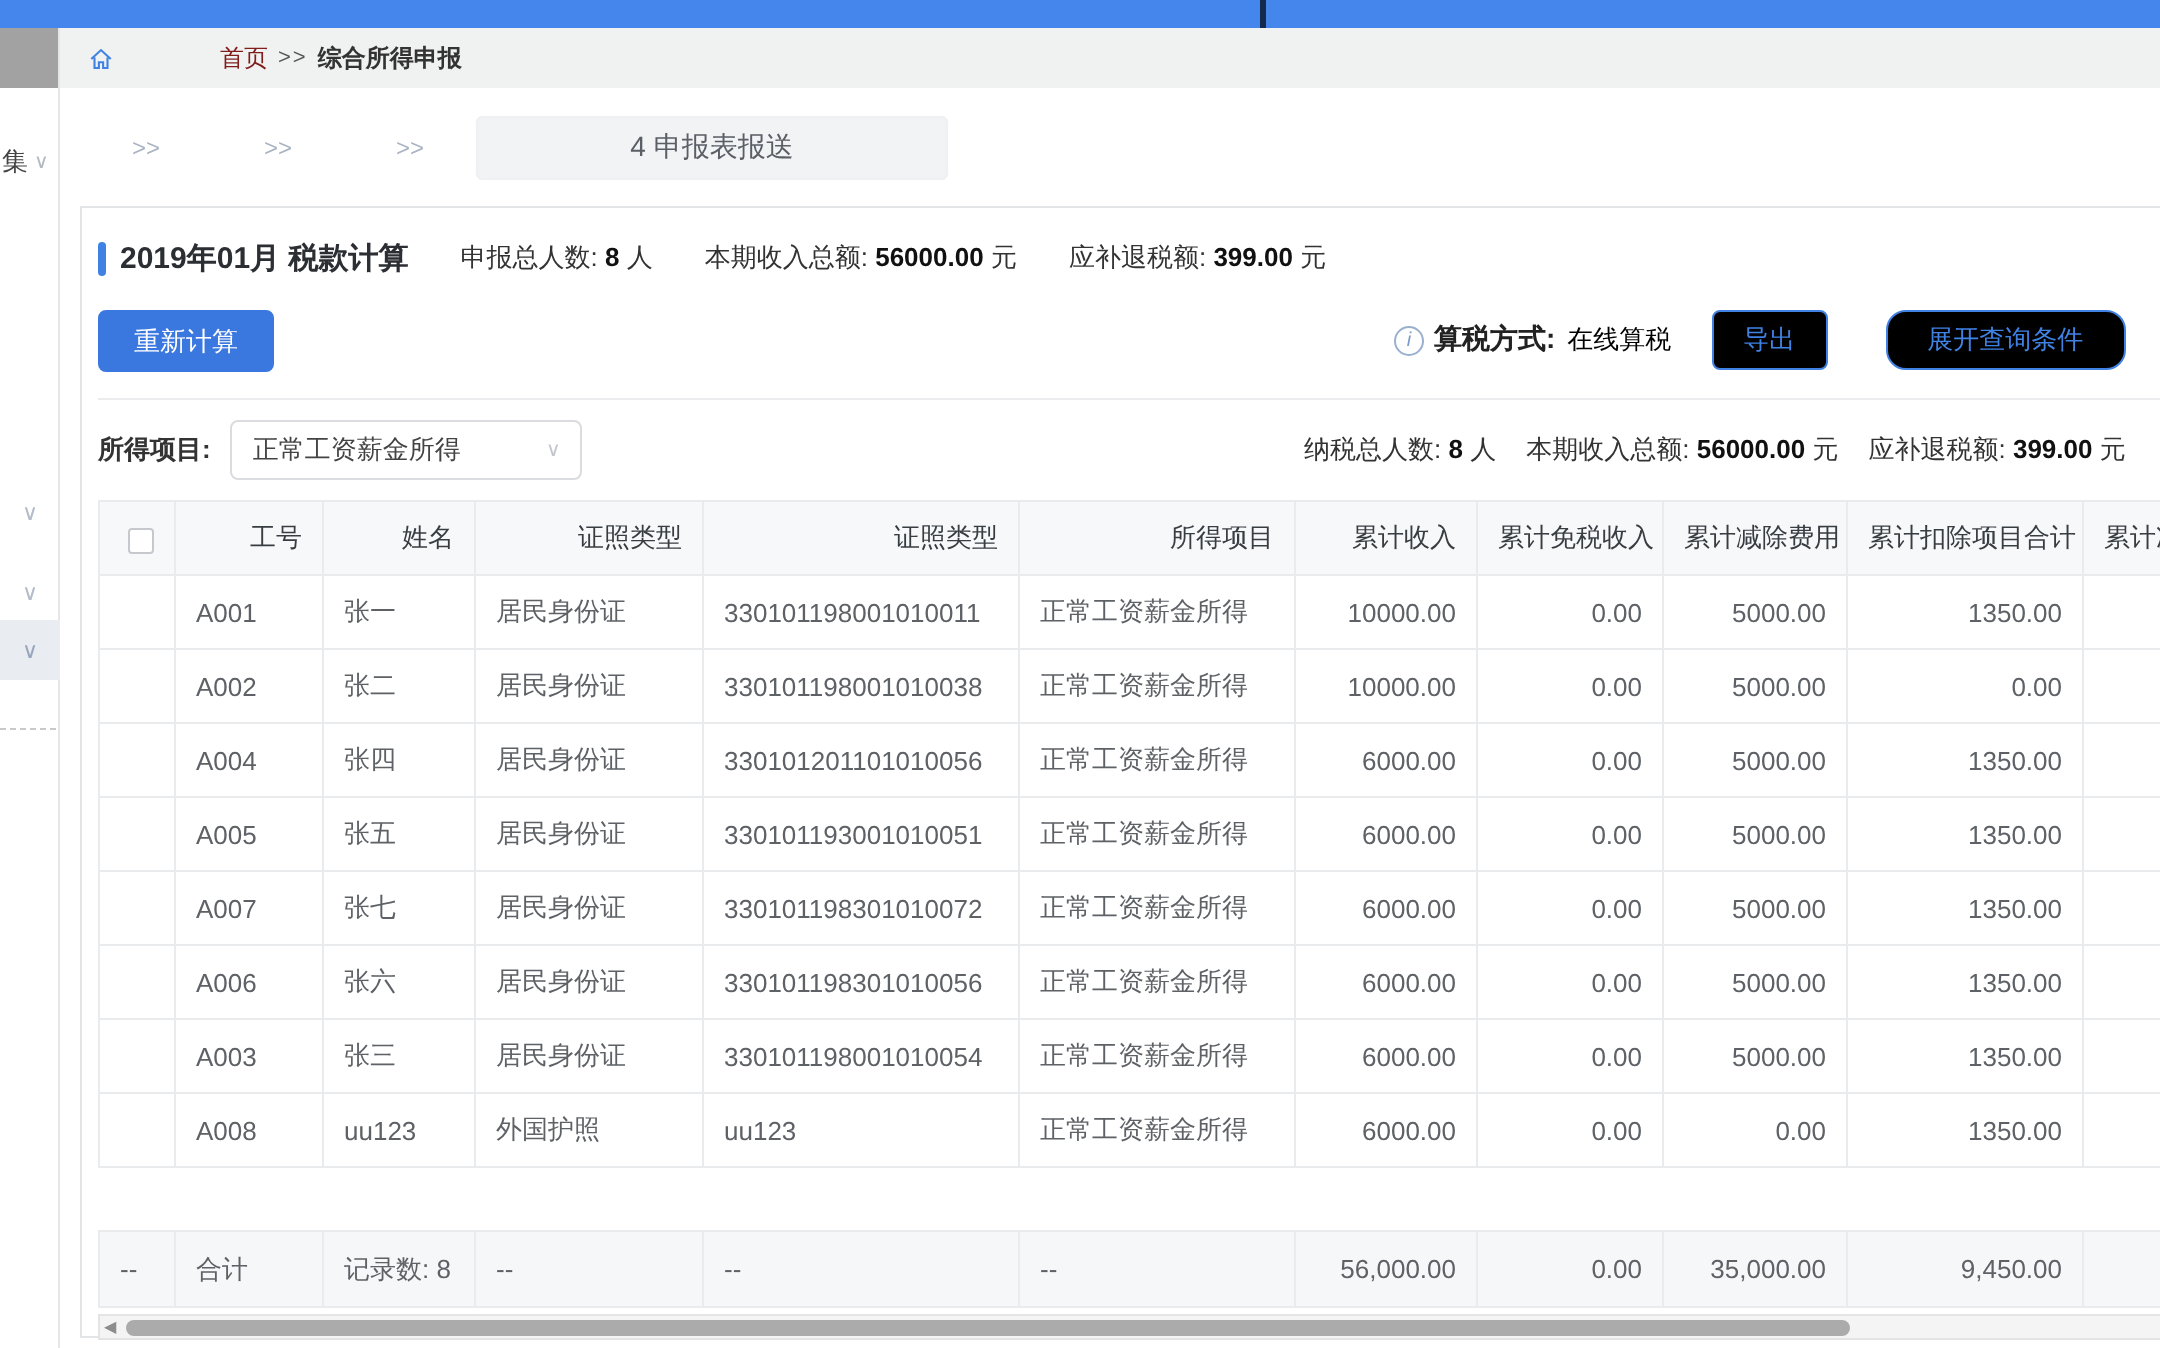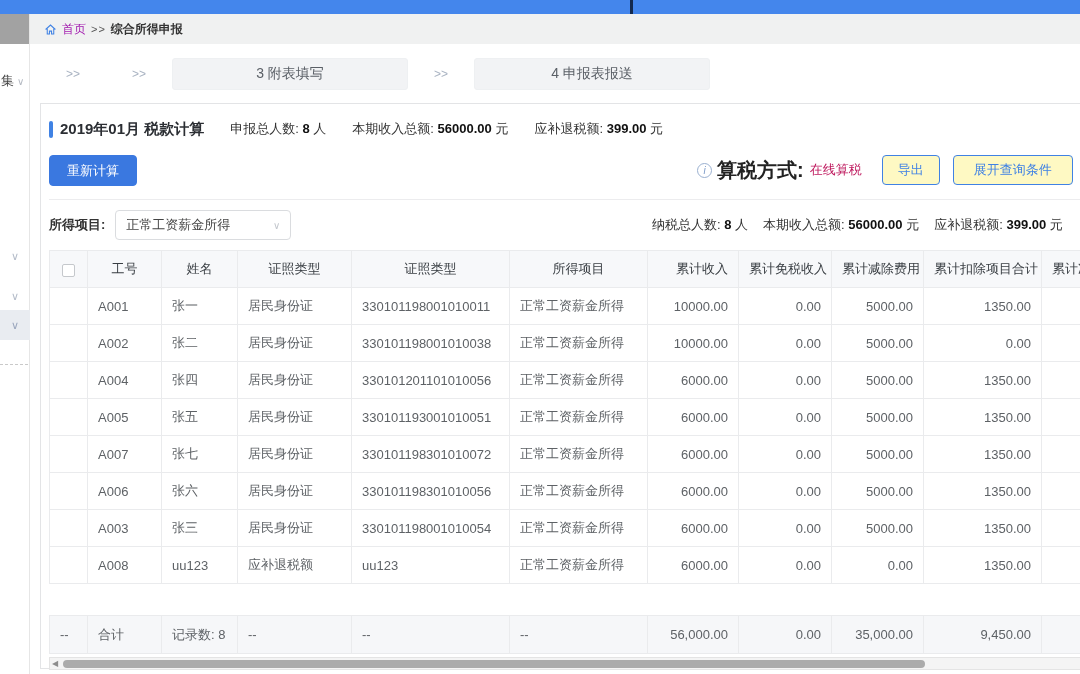--- a/index.html
+++ b/index.html
@@ -15,21 +15,21 @@
   .side-frag { position:absolute; top:58px; left:1px; display:flex; align-items:center; gap:3px; color:#444; font-size:13px; }
   .side-frag .chev { color:#b4b9c2; font-size:10px; }
   .side-chev { position:absolute; left:0; width:30px; text-align:center; color:#b4bcc9; font-size:11px; }
   .side-chev.c1 { top:236px; } .side-chev.c2 { top:276px; }
   .side-active { position:absolute; top:296px; left:0; width:30px; height:30px; background:#e9ecf1;
     display:flex; align-items:center; justify-content:center; color:#9aa6bd; font-size:11px; }
   .side-dash { position:absolute; top:350px; left:0; width:28px; border-top:1px dashed #c9c9c9; }
 
   .main { flex:1; min-width:0; overflow:hidden; }
   .breadcrumb { height:30px; background:#f0f1f1; display:flex; align-items:center; padding-left:14px; gap:5px; font-size:12px; }
-  .crumb-home { color:#a21caf; cursor:pointer; }
+  .crumb-home { color:#7f1d1d; cursor:pointer;margin-left:48px; }
   .crumb-sep { color:#555; font-size:11px; letter-spacing:1px; }
   .crumb-cur { color:#333; font-weight:bold; }
 
   .content { padding:14px 0 0 10px; background:#fff; }
   .steps { display:flex; align-items:center; height:32px; white-space:nowrap; }
   .step { width:236px; height:32px; flex:0 0 auto; display:flex; align-items:center; justify-content:center;
     background:#f2f3f5; border:1px solid #eef0f2; border-radius:3px; color:#5a5f66; font-size:14px; cursor:pointer; }
   .step.active { background:#4082e4; border-color:#4082e4; color:#fff; }
   .step-sep { width:66px; text-align:center; color:#a9b3c2; font-size:12px; flex:0 0 auto; }
 
@@ -40,39 +40,39 @@
   .panel-title { font-size:15px; font-weight:bold; color:#2b2e33; }
   .head-stats { display:flex; gap:26px; margin-left:26px; font-size:13px; color:#333; }
   .stat b { color:#111; }
 
   .toolbar { position:relative; margin-top:13px; height:32px; }
   .btn-primary { display:inline-flex; align-items:center; justify-content:center; height:31px; padding:0 17px;
     background:#3a78e0; color:#fff; border:1px solid #3a78e0; border-radius:4px; font-size:13px; cursor:pointer; }
   .toolbar-right { position:absolute; left:648px; top:0; display:flex; align-items:center; white-space:nowrap; }
   .info-icon { display:inline-flex; align-items:center; justify-content:center; width:15px; height:15px;
     border:1px solid #9ab0d0; border-radius:50%; color:#7d9bc8; font-size:10px; font-style:italic; margin-right:5px; }
-  .tax-mode-label { font-weight:bold; color:#222; font-size:20px; margin-right:6px; }
-  .tax-mode-value { color:#be185d; font-size:13px; cursor:pointer; }
+  .tax-mode-label { font-weight:bold; color:#222; font-size:14px; margin-right:6px; }
+  .tax-mode-value { color:#000000; font-size:13px; cursor:pointer; }
   .btn-outline { display:inline-flex; align-items:center; justify-content:center; height:30px; padding:0 15px;
-    background:#fef9c3; color:#4082e4; border:1px solid #4082e4; border-radius:4px; font-size:13px; cursor:pointer; }
-  .btn-export { margin-left:20px; } .btn-expand { margin-left:13px; padding:0 20px; }
+    background:#000000; color:#4082e4; border:1px solid #4082e4; border-radius:4px; font-size:13px; cursor:pointer; }
+  .btn-export { margin-left:20px; } .btn-expand { margin-left:29px; padding:0 20px;border-radius:10px; }
 
   .divider { margin-top:12px; border-top:1px solid #ececee; }
 
   .filter-row { position:relative; height:50px; display:flex; align-items:center; }
   .filter-label { color:#333; margin-right:10px;font-weight:bold; }
   .select { width:176px; height:30px; border:1px solid #dadcdf; border-radius:4px; display:flex; align-items:center;
     padding:0 10px; color:#444; cursor:pointer; background:#fff; }
   .select .chev { margin-left:auto; color:#c3c7cd; font-size:10px; }
   .filter-stats { position:absolute; left:603px; top:0; height:50px; display:flex; align-items:center; gap:15px;
     white-space:nowrap; font-size:13px; color:#333; }
 
   table { border-collapse:collapse; table-layout:fixed; width:1112px; background:#fff; }
   th,td { border:1px solid #eaebed; height:37px; padding:0 10px; font-size:13px; overflow:hidden; white-space:nowrap; }
-  thead th { background:#f7f8fa; color:#383d42; font-weight:normal; text-align:center; }
+  thead th { background:#f7f8fa; color:#383d42; font-weight:normal; text-align:right; }
   tbody td { color:#5e6266; }
   .num { text-align:right; }
   .checkbox { display:inline-block; width:13px; height:13px; border:1px solid #c5c8cc; border-radius:2px; background:#fff; vertical-align:middle; cursor:pointer; }
   .table-gap { height:31px; }
   #total-table td { background:#f6f7f9; height:38px; color:#5e6266; }
 
   .hscroll { position:relative; margin-top:3px; width:1100px; height:13px; background:#f4f4f4; border:1px solid #e4e4e4; }
   .hscroll-arrow { position:absolute; left:2px; top:1px; font-size:8px; color:#8d8d8d; line-height:10px; cursor:pointer; }
   .hscroll-thumb { position:absolute; left:13px; top:2px; width:862px; height:8px; background:#ababab; border-radius:4px; cursor:pointer; }
 </style>
@@ -105,21 +105,20 @@
       </svg>
       <span class="crumb-home">首页</span>
       <span class="crumb-sep">&gt;&gt;</span>
       <span class="crumb-cur">综合所得申报</span>
     </div>
 
     <div class="content">
       <div class="steps">
         <div class="step-sep">&gt;&gt;</div>
         <div class="step-sep">&gt;&gt;</div>
-        <div class="step">3 附表填写</div>
         <div class="step-sep">&gt;&gt;</div>
         <div class="step">4 申报表报送</div>
       </div>
 
       <div class="panel">
         <div class="panel-head">
           <div class="accent"></div>
           <span class="panel-title">
             <span>2019年01月</span>&nbsp;<span>税款计算</span>
           </span>
@@ -298,21 +297,21 @@
                 <td class="num">6000.00</td>
                 <td class="num">0.00</td>
                 <td class="num">5000.00</td>
                 <td class="num">1350.00</td>
                 <td class="num"></td>
               </tr>
               <tr>
                 <td></td>
                 <td>A008</td>
                 <td>uu123</td>
-                <td>应补退税额</td>
+                <td>外国护照</td>
                 <td>uu123</td>
                 <td>正常工资薪金所得</td>
                 <td class="num">6000.00</td>
                 <td class="num">0.00</td>
                 <td class="num">0.00</td>
                 <td class="num">1350.00</td>
                 <td class="num"></td>
               </tr>
             </tbody>
         </table>

